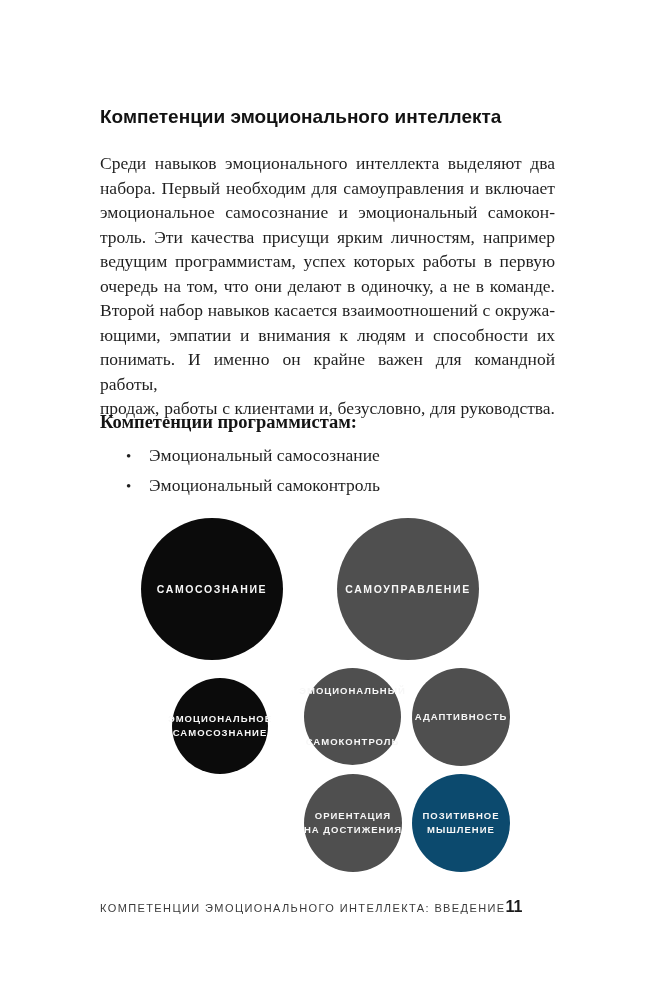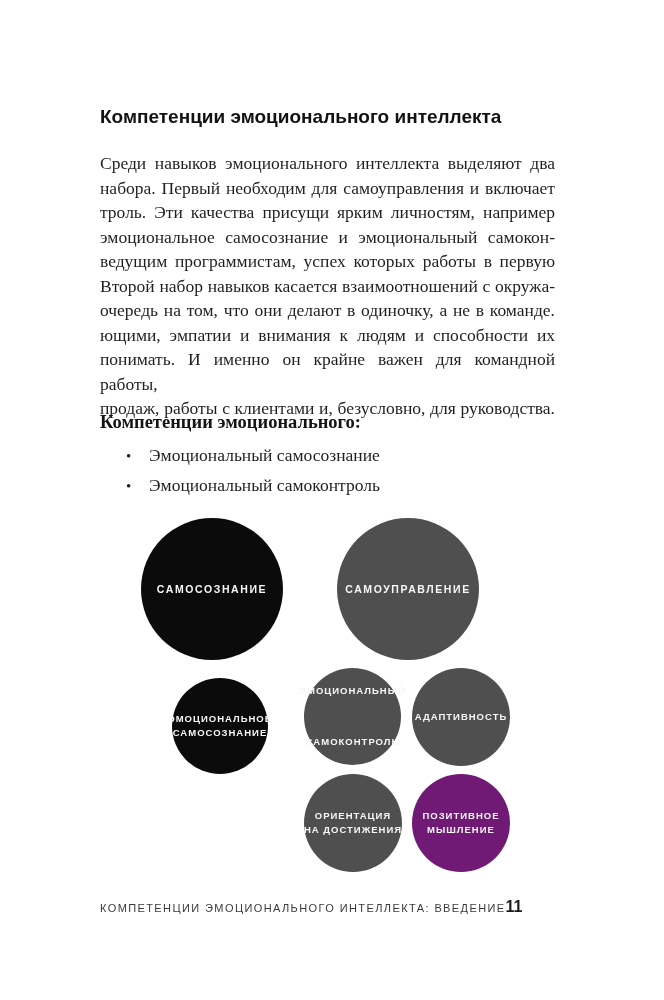--- a/index.html
+++ b/index.html
@@ -116,31 +116,31 @@
 </head>
 <body>
 
 <div class="page">
 
   <h1 class="title">Компетенции эмоционального интеллекта</h1>
 
   <div class="body-text">
     <div class="line">Среди навыков эмоционального интеллекта выделяют два</div>
     <div class="line">набора. Первый необходим для самоуправления и включает</div>
+    <div class="line">эмоциональное самосознание и эмоциональный самокон-</div>
     <div class="line">троль. Эти качества присущи ярким личностям, например</div>
-    <div class="line">эмоциональное самосознание и эмоциональный самокон-</div>
     <div class="line">ведущим программистам, успех которых работы в первую</div>
+    <div class="line">очередь на том, что они делают в одиночку, а не в команде.</div>
     <div class="line">Второй набор навыков касается взаимоотношений с окружа-</div>
-    <div class="line">очередь на том, что они делают в одиночку, а не в команде.</div>
     <div class="line">ющими, эмпатии и внимания к людям и способности их</div>
     <div class="line">понимать. И именно он крайне важен для командной работы,</div>
     <div class="line">продаж, работы с клиентами и, безусловно, для руководства.</div>
   </div>
 
-  <h2 class="subheading">Компетенции эмоционального:</h2>
+  <h2 class="subheading">Компетенции программистам:</h2>
 
   <ul class="bullets">
     <li class="bullet-item">
       <span class="bullet-marker">•</span>
       <span class="bullet-text">Эмоциональный самосознание</span>
     </li>
     <li class="bullet-item">
       <span class="bullet-marker">•</span>
       <span class="bullet-text">Эмоциональный самоконтроль</span>
     </li>
@@ -168,21 +168,21 @@
 
     <div class="circle c-small c6" style="background: rgb(79, 79, 79); color: rgb(247, 247, 247);">
       <span class="circle-line">ОРИЕНТАЦИЯ</span>
       <span class="circle-line">НА ДОСТИЖЕНИЯ</span>
     </div>
 
     <div class="circle c-small c5" style="background: rgb(79, 79, 79); color: rgb(247, 247, 247);">
       <span class="circle-line">АДАПТИВНОСТЬ</span>
     </div>
 
-    <div class="circle c-small c7" style="background: #701a75; color: rgb(247, 247, 247);">
+    <div class="circle c-small c7" style="background: #0c4a6e; color: rgb(247, 247, 247);">
       <span class="circle-line">ПОЗИТИВНОЕ</span>
       <span class="circle-line">МЫШЛЕНИЕ</span>
     </div>
 
   </div>
 
   <div class="footer">
     <span class="running-head">КОМПЕТЕНЦИИ ЭМОЦИОНАЛЬНОГО ИНТЕЛЛЕКТА: ВВЕДЕНИЕ</span>
     <span class="page-number">11</span>
   </div>

